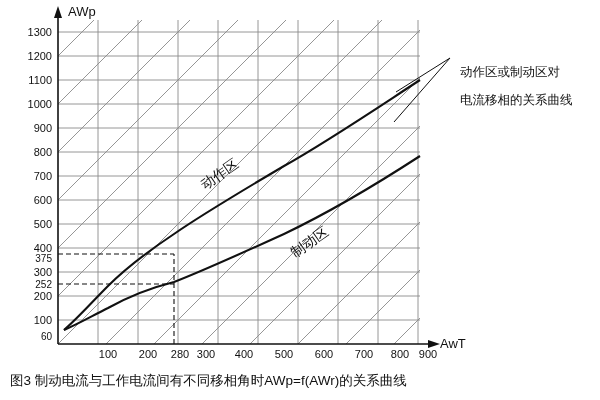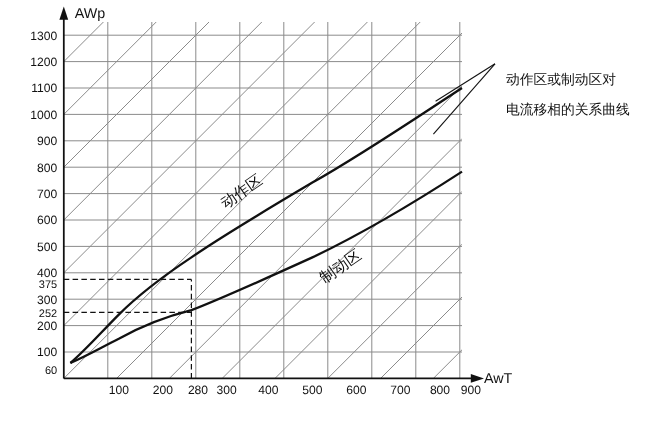--- a/index.html
+++ b/index.html
@@ -202,14 +202,15 @@
     <g>
       <line class="leader" x1="396" y1="92" x2="450" y2="58"></line>
       <line class="leader" x1="394" y1="122" x2="450" y2="58"></line>
     </g>
 
     <text class="annot-label" x="460" y="76">动作区或制动区对</text>
     <text class="annot-label" x="460" y="104">电流移相的关系曲线</text>
 
   </svg>
 
+  <div class="caption">图3  制动电流与工作电流间有不同移相角时AWp=f(AWr)的关系曲线</div>
 
 </div>
 
 </body></html>

